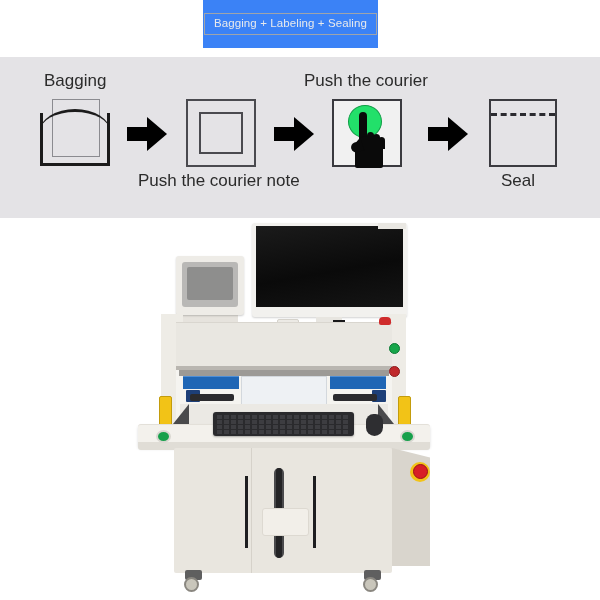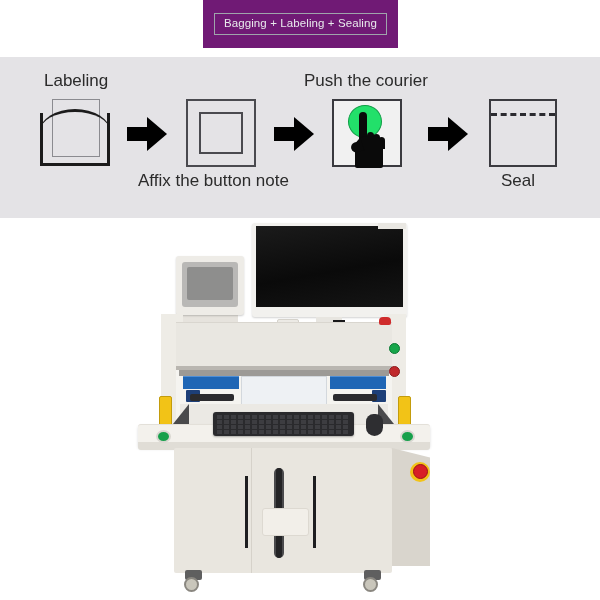--- a/index.html
+++ b/index.html
@@ -13,23 +13,23 @@
     position: relative;
     overflow: hidden;
     font-family: "Liberation Sans", sans-serif;
   }
 
   
   #title-bar {
     position: absolute;
     left: 203px;
     top: 0px;
-    width: 195px;
+    width: 175px;
     height: 48px;
-    background: #701a75;
+    background: #3b82f6;
     display: flex;
     align-items: center;
     justify-content: center;
   }
   #title-box {
     border: 1px solid #9fa4ab;
     padding: 3px 9px 4px 9px;
     display: flex;
     align-items: center;
     justify-content: center;
@@ -518,38 +518,38 @@
 
 <div id="title-bar">
   <div id="title-box">
     <span id="title-text">Bagging + Labeling + Sealing</span>
   </div>
 </div>
 
 <div id="diagram-band">
 
   <div class="step" style="left:38px; top:14px;">
-    <span class="step-label" style="left:6px; top:0px;">Labeling</span>
+    <span class="step-label" style="left:6px; top:0px;">Bagging</span>
     <div id="icon-bagging" style="top:28px; left:0px;">
       <div class="inner-rect"></div>
       <div class="bag-body"></div>
       <div class="bag-mouth"></div>
     </div>
   </div>
 
   <div class="arrow" style="left:127px; top:60px;">
     <div class="shaft"></div>
       <div class="head"></div>
   </div>
 
   <div class="step" style="left:186px; top:42px;">
     <div id="icon-label" style="left:0px; top:0px;">
       <div class="note"></div>
     </div>
-    <span class="step-label" style="left:-48px; top:72px;">Affix the button note</span>
+    <span class="step-label" style="left:-48px; top:72px;">Push the courier note</span>
   </div>
 
   <div class="arrow" style="left:274px; top:60px;">
     <div class="shaft"></div>
       <div class="head"></div>
   </div>
 
   <div class="step" style="left:332px; top:14px;">
     <span class="step-label" style="left:-28px; top:0px;">Push the courier</span>
     <div id="icon-button" style="left:0px; top:28px;">

